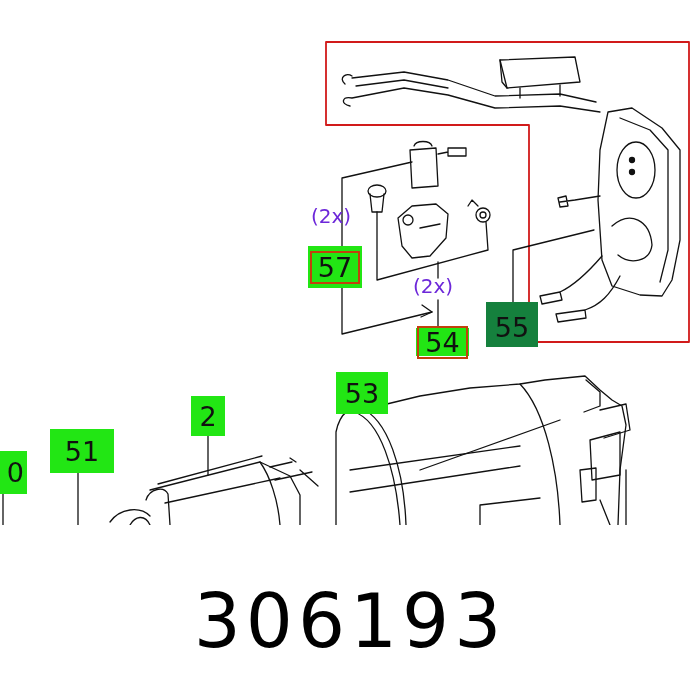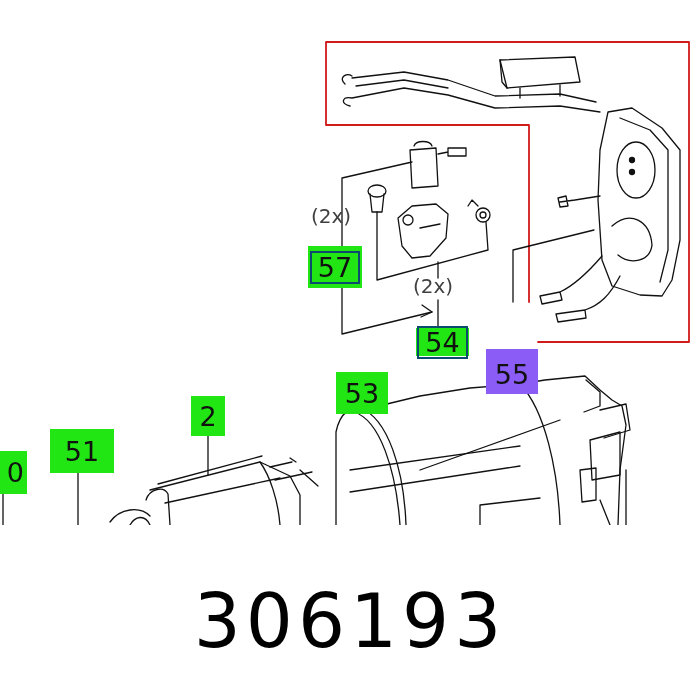--- a/index.html
+++ b/index.html
@@ -1,23 +1,23 @@
 <!DOCTYPE html>
 <html><head>
 <meta charset="utf-8">
 <style>
   html, body { margin: 0; padding: 0; background: #ffffff; }
   body { width: 700px; height: 700px; position: relative; overflow: hidden; font-family: "DejaVu Sans", sans-serif; }
   .drawing { position: absolute; left: 0; top: 0; width: 700px; height: 525px; }
   .label { position: absolute; display: flex; align-items: center; justify-content: center;
            font-family: "DejaVu Sans", sans-serif; font-size: 27px; color: #111; line-height: 1; box-sizing: border-box; }
   .label.green { background: #22e614; }
-  .label.red { background: #8b5cf6; margin-top: 47px; }
-  .label.boxed span { border: 2px solid #0c4a6e; padding: 1px 6px; display: inline-block; }
-  .qty { position: absolute; font-family: "DejaVu Sans", sans-serif; font-size: 20px; color: #404040; }
+  .label.red { background: #15803d; }
+  .label.boxed span { border: 2px solid #c2410c; padding: 1px 6px; display: inline-block; }
+  .qty { position: absolute; font-family: "DejaVu Sans", sans-serif; font-size: 20px; color: #6d28d9; }
   .part-number { position: absolute; left: 0; top: 578px; width: 700px; text-align: center;
                  font-family: "DejaVu Sans", sans-serif; font-size: 74px; letter-spacing: 5px; color: #000; font-weight: normal; }
 </style>
 </head>
 <body>
 
 <svg class="drawing" viewBox="0 0 700 525" xmlns="http://www.w3.org/2000/svg">
   <g fill="none" stroke="#111" stroke-width="1.3" stroke-linejoin="round" stroke-linecap="round">
 
     <polyline points="529,302 529,125 326,125 326,42 689,42 689,342 538,342" stroke="#d11a1a" stroke-width="1.8"></polyline>

